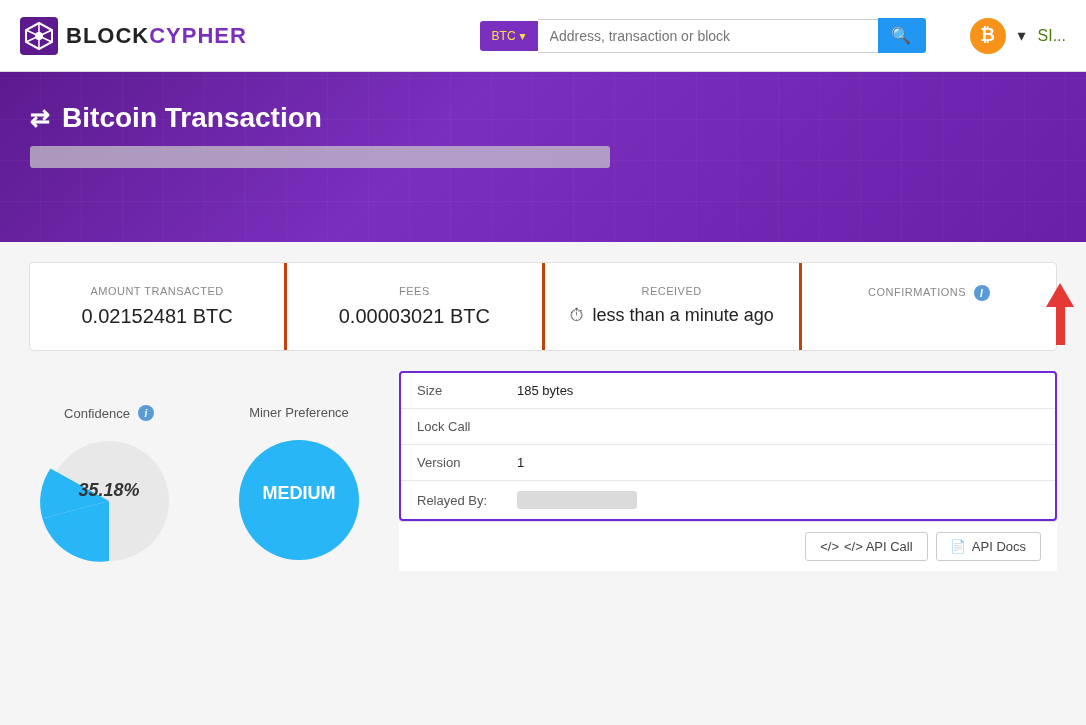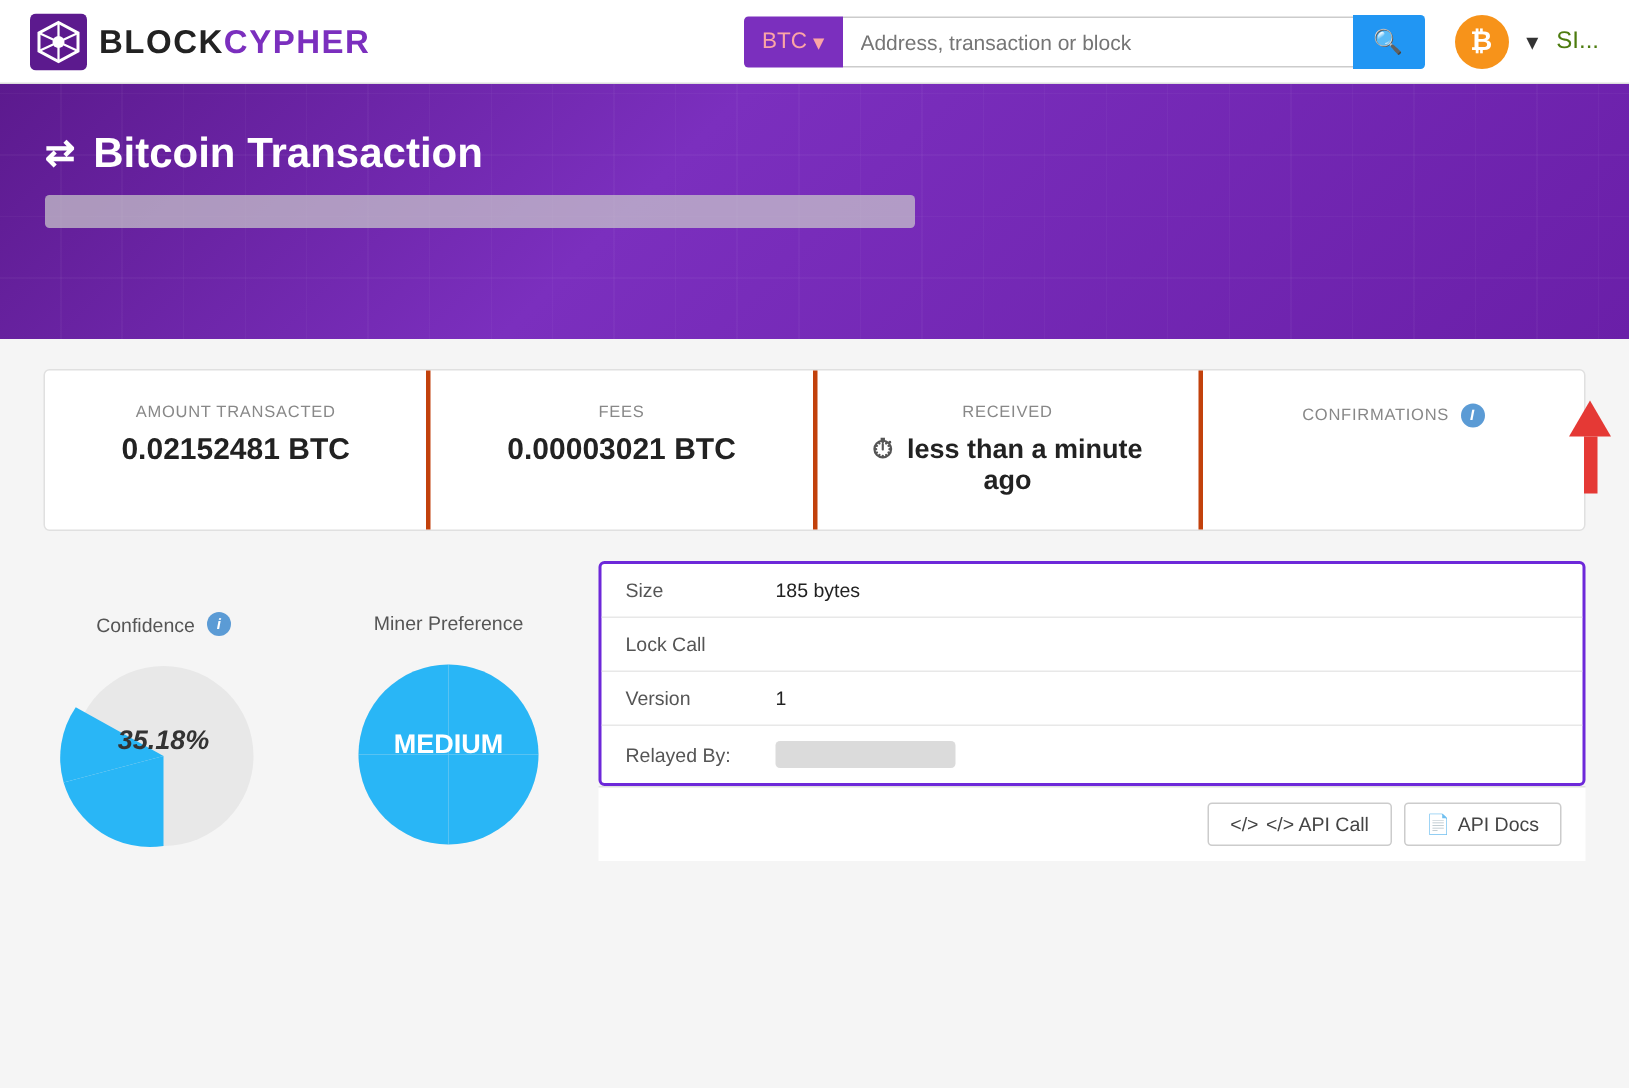--- a/index.html
+++ b/index.html
@@ -4,22 +4,23 @@
   <style>
     * { box-sizing: border-box; margin: 0; padding: 0; }
     body { font-family: 'Segoe UI', Arial, sans-serif; background: #f5f5f5; color: #333; }
 
     
     .header {
       background: #fff;
       display: flex;
       align-items: center;
       padding: 0 20px;
-      height: 56px;
+      height: 72px;
       border-bottom: 1px solid #ddd;
+      gap: 24px;
     }
     .logo-area {
       display: flex;
       align-items: center;
       gap: 8px;
       flex: 0 0 auto;
     }
     .logo-icon {
       width: 38px;
       height: 38px;
@@ -32,24 +33,24 @@
     .logo-black { color: #222; }
     .logo-purple { color: #7b2fbe; }
     .header-search {
       margin-left: auto;
       display: flex;
       align-items: center;
       gap: 0;
     }
     .btc-dropdown {
       background: #7b2fbe;
-      color: #fca5a5;
+      color: #fde047;
       border: none;
       padding: 8px 12px;
-      font-size: 15px;
+      font-size: 12px;
       cursor: pointer;
       border-radius: 3px 0 0 3px;
       display: flex;
       align-items: center;
       gap: 4px;
     }
     .search-input {
       width: 340px;
       padding: 8px 12px;
       border: 1px solid #ccc;
@@ -169,21 +170,21 @@
     .stat-cell:last-child { border-right: none; }
     .stat-label {
       font-size: 11px;
       color: #888;
       text-transform: uppercase;
       letter-spacing: 0.5px;
       margin-bottom: 8px;
     }
     .stat-value {
       font-size: 20px;
-      font-weight: bold;
+      font-weight: normal;
       color: #222;
     }
     .stat-value.received {
       font-size: 18px;
       color: #222;
     }
     .stat-value.confirmations {
       font-size: 22px;
       font-weight: bold;
       color: #222;

